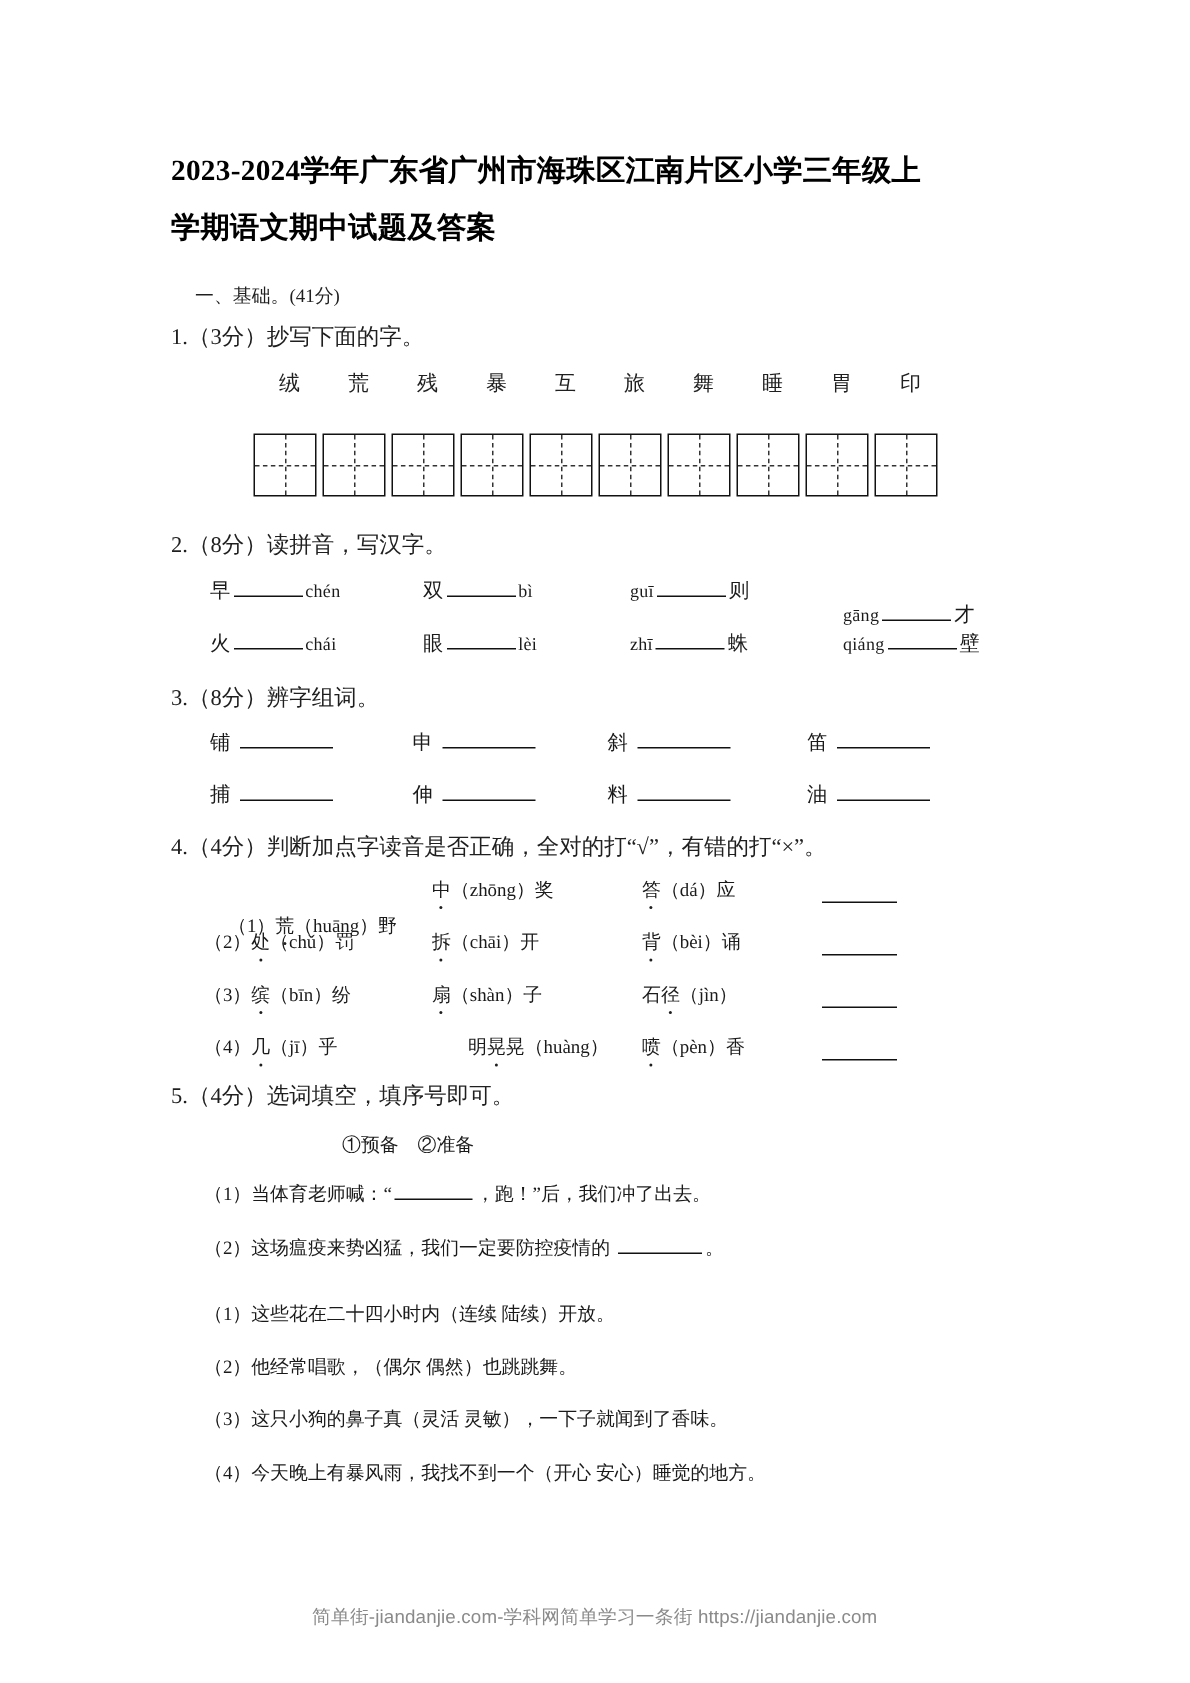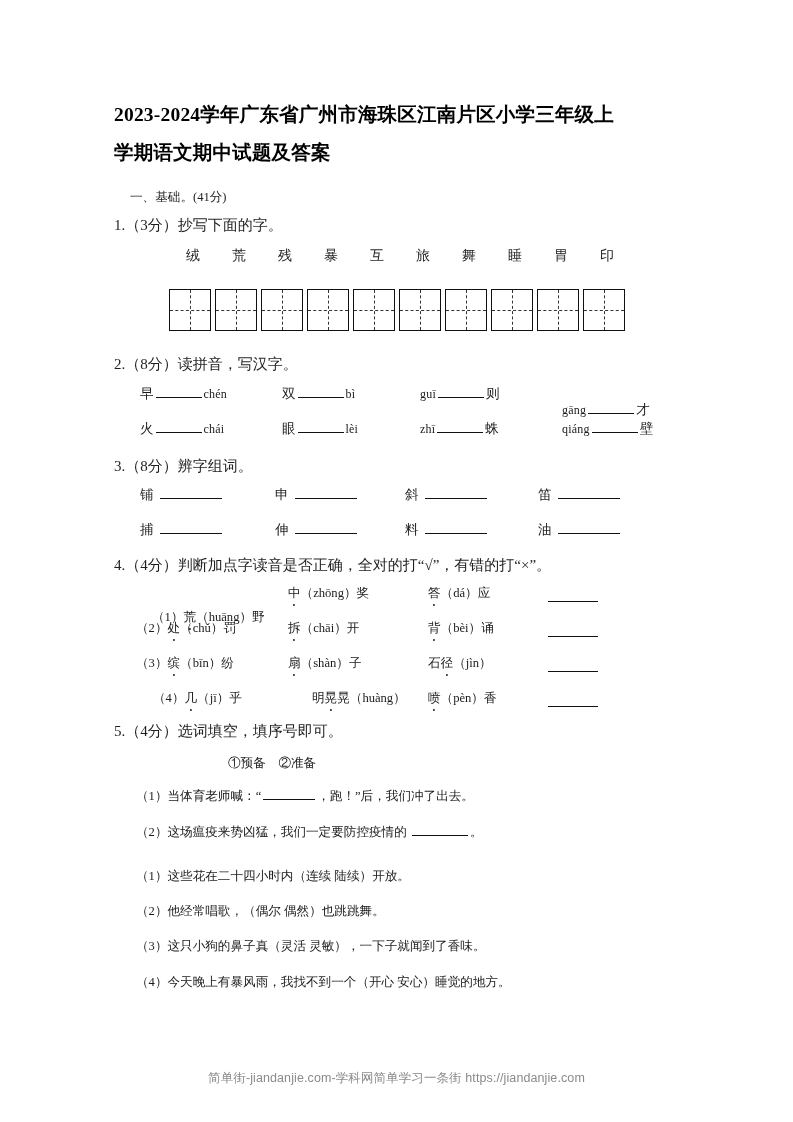--- a/index.html
+++ b/index.html
@@ -306,21 +306,21 @@
       <div class="q4row" style="left: 428px; top: 585px;"><span></span><span class="dotchar">答</span><span>（dá）</span><span>应</span></div>
       <div class="q4blank" style="left: 548px; top: 601px;"></div>
       <div class="q4row" style="left: 136px; top: 620px;"><span class="lbl">（2）</span><span class="dotchar">处</span><span>（chǔ）</span><span>罚</span></div>
       <div class="q4row" style="left: 288px; top: 620px;"><span class="dotchar">拆</span><span>（chāi）</span><span>开</span></div>
       <div class="q4row" style="left: 428px; top: 620px;"><span></span><span class="dotchar">背</span><span>（bèi）</span><span>诵</span></div>
       <div class="q4blank" style="left: 548px; top: 636px;"></div>
       <div class="q4row" style="left: 136px; top: 655px;"><span class="lbl">（3）</span><span class="dotchar">缤</span><span>（bīn）</span><span>纷</span></div>
       <div class="q4row" style="left: 288px; top: 655px;"><span class="dotchar">扇</span><span>（shàn）</span><span>子</span></div>
       <div class="q4row" style="left: 428px; top: 655px;"><span>石</span><span class="dotchar">径</span><span>（jìn）</span><span></span></div>
       <div class="q4blank" style="left: 548px; top: 671px;"></div>
-      <div class="q4row" style="left: 136px; top: 690px; margin-left: 17px;"><span class="lbl">（4）</span><span class="dotchar">几</span><span>（jī）</span><span>乎</span></div>
+      <div class="q4row" style="left: 136px; top: 690px;"><span class="lbl">（4）</span><span class="dotchar">几</span><span>（jī）</span><span>乎</span></div>
       <div class="q4row" style="left: 288px; top: 690px; margin-left: 24px;"><span class="dotchar">明晃晃</span><span>（huàng）</span><span></span></div>
       <div class="q4row" style="left: 428px; top: 690px;"><span></span><span class="dotchar">喷</span><span>（pèn）</span><span>香</span></div>
       <div class="q4blank" style="left: 548px; top: 706px;"></div>
     </div>
 
   <div class="blk qnum" style="left:114px; top:722px;">5.（4分）选词填空，填序号即可。</div>
   <div class="opts" style="left:228px; top:755px;">①预备　②准备</div>
   <div id="q5-items">
       <div class="sent" style="left: 136px; top: 787px;"><span>（1）</span><span>当体育老师喊：“</span><span class="ul-blank" style="width: 52px;"></span><span>，跑！”后，我们冲了出去。</span></div>
       <div class="sent" style="left: 136px; top: 823px;"><span>（2）</span><span>这场瘟疫来势凶猛，我们一定要防控疫情的 </span><span class="ul-blank" style="width: 56px;"></span><span>。</span></div>

